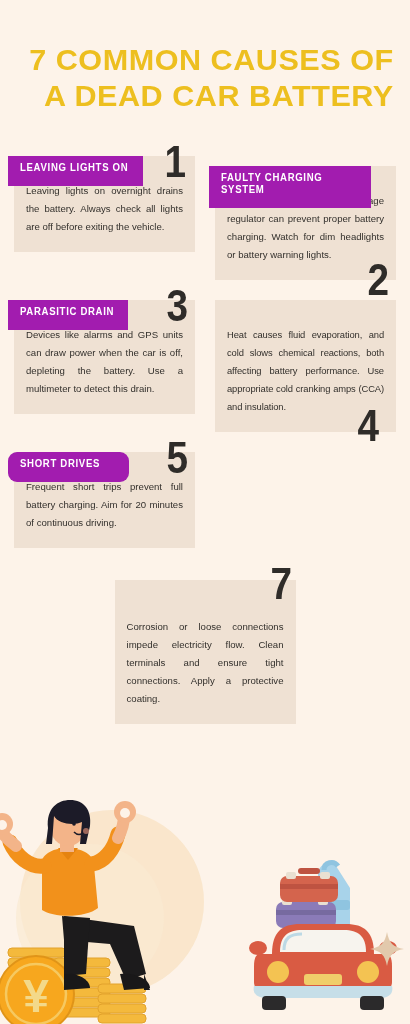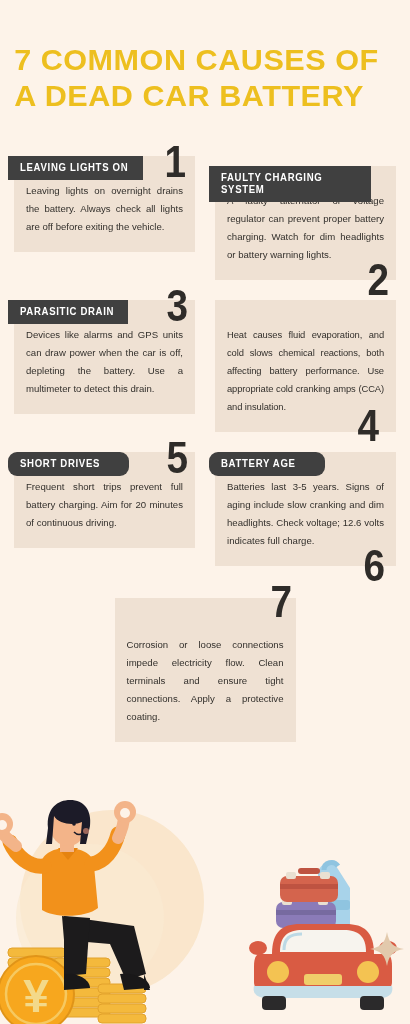--- a/index.html
+++ b/index.html
@@ -11,22 +11,22 @@
   }
 
   body {
     background: #FDF3E9;
     font-family: "Liberation Sans", sans-serif;
     position: relative;
   }
 
   
   .title-block {
-    padding: 42px 8px 0 18px;
-    text-align: left;
+    padding: 42px 20px 0 18px;
+    text-align: right;
   }
   .title-line {
     font-family: "Liberation Sans Narrow", "Liberation Sans", sans-serif;
     font-weight: bold;
     font-size: 30px;
     line-height: 36px;
     letter-spacing: 0.5px;
     color: #EDBF1F;
     text-transform: uppercase;
     transform: scaleX(1.02);
@@ -56,23 +56,23 @@
   .card-panel {
     background: #EFE1D3;
     padding: 26px 12px 16px 12px;
     min-height: 96px;
   }
 
   .card-header {
     position: absolute;
     top: 0;
     left: -6px;
-    background: #404040;
+    background: #a21caf;
     color: #FFFFFF;
-    padding: 6px 10px 6px 12px;
+    padding: 6px 10px 12px 12px;
     z-index: 3;
     max-width: 162px;
   }
   .card-header-text {
     font-family: "Liberation Sans Narrow", "Liberation Sans", sans-serif;
     font-weight: bold;
     font-size: 10px;
     line-height: 12px;
     letter-spacing: 0.7px;
     text-transform: uppercase;
@@ -215,29 +215,20 @@
     <div class="card c5">
       <div class="card-header centered wide-pad">
         <div class="card-header-text">SHORT DRIVES</div>
       </div>
       <div class="card-num num-tr">5</div>
       <div class="card-panel">
         <div class="card-body">Frequent short trips prevent full battery charging. Aim for 20 minutes of continuous driving.</div>
       </div>
     </div>
 
-    <div class="card c6">
-      <div class="card-header centered wide-pad">
-        <div class="card-header-text">BATTERY AGE</div>
-      </div>
-      <div class="card-num num-br">6</div>
-      <div class="card-panel">
-        <div class="card-body">Batteries last 3-5 years. Signs of aging include slow cranking and dim headlights. Check voltage; 12.6 volts indicates full charge.</div>
-      </div>
-    </div>
 
   </div>
 
   <div class="row row-4">
 
     <div class="card c7">
       <div class="card-num num-tr">7</div>
       <div class="card-panel">
         <div class="card-body">Corrosion or loose connections impede electricity flow. Clean terminals and ensure tight connections. Apply a protective coating.</div>
       </div>

